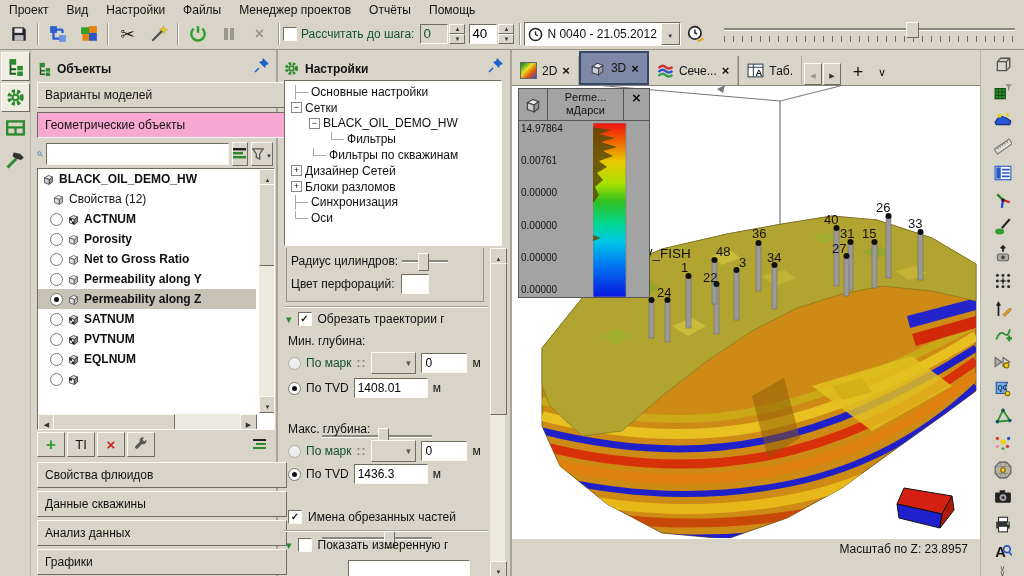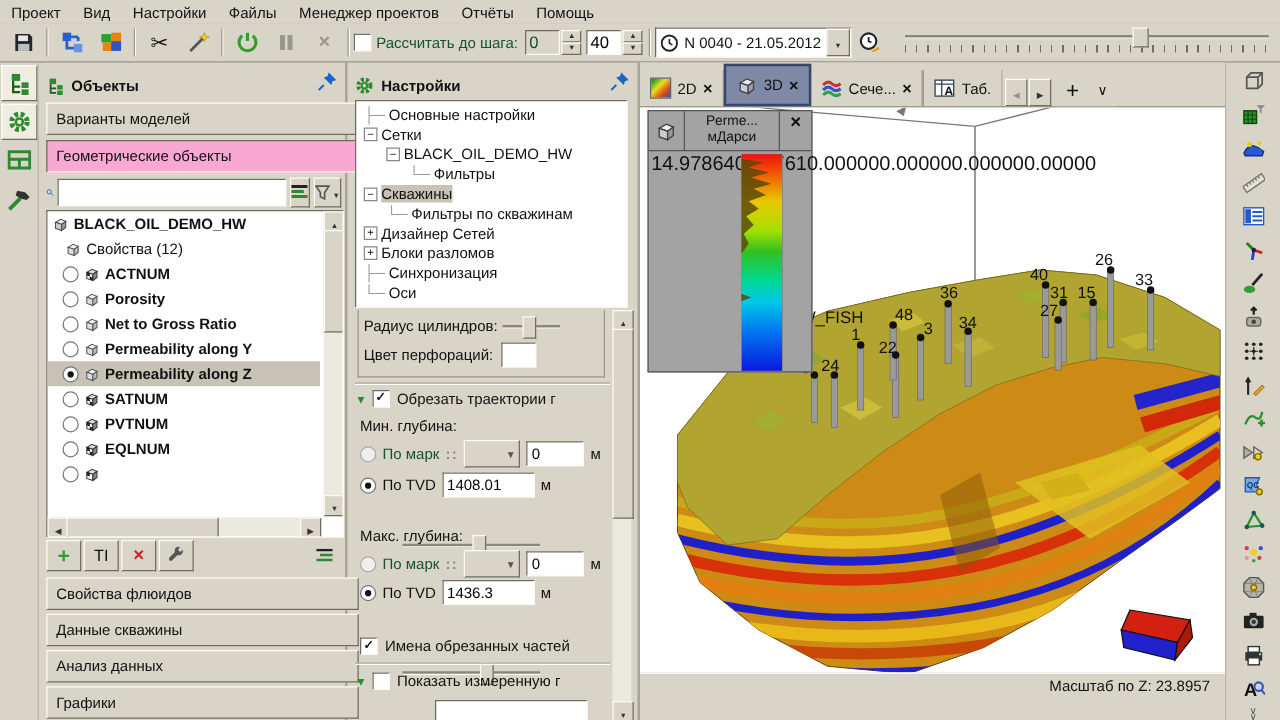--- a/index.html
+++ b/index.html
@@ -75,21 +75,21 @@
   .tab.active{background:#7e89a8;border:2px solid #39466b;height:30px}
   #canvas{left:512px;top:86px;width:468px;height:452px;background:#fff;overflow:hidden}
   #status-bar{left:512px;top:538px;width:468px;height:38px;background:#d8d4c8;border-top:1px solid #fff;box-sizing:border-box;padding:3px 12px 0 0;text-align:right}
   
   #legend{left:6px;top:2px;width:130px;height:208px;background:#a3a3a3;border:1px solid #555;position:absolute;z-index:5}
   #legend .lhead{height:31px;display:flex;border-bottom:1px solid #555}
   #legend .lcube{width:28px;display:flex;align-items:center;justify-content:center;border-right:1px solid #555}
   #legend .ltitle{flex:1;font-size:11px;line-height:13px;text-align:center;padding-top:2px;border-right:1px solid #555}
   #legend .lclose{width:25px;display:flex;align-items:flex-start;justify-content:center;font-size:15px;font-weight:bold}
   #legend .lbody{display:flex;padding:2px 0 0 2px}
-  #legend .lvals{width:72px;height:172px;display:flex;flex-direction:row;justify-content:space-between;font-size:16px}
+  #legend .lvals{width:72px;height:172px;display:flex;flex-direction:column;justify-content:space-between;font-size:10px}
   
   #right-toolbar{left:980px;top:50px;width:44px;height:526px;border-left:1px solid #b8b4a8;box-sizing:border-box;
                  display:flex;flex-direction:column;align-items:center;padding-top:3px;gap:4px}
   .ricon{width:26px;height:24px;display:flex;align-items:center;justify-content:center}
   .chev2{font-size:8px;color:#555;line-height:5px;text-align:center}
   
   #timeline{flex:1;height:24px;position:relative;margin-left:6px}
   #timeline .groove{position:absolute;left:6px;right:6px;top:6px;height:2px;background:#8a877b;border-bottom:1px solid #fff}
   #timeline .ticks{position:absolute;left:6px;right:6px;top:14px;height:6px;
      background:repeating-linear-gradient(90deg,#6f6c60 0 1px,transparent 1px 9px)}
@@ -471,24 +471,20 @@
         <span class="expbox minus"></span>
         <span class="lbl">Сетки</span>
       </div>
     <div class="stree-row" style="padding-left:18px">
         <span class="expbox minus"></span>
         <span class="lbl">BLACK_OIL_DEMO_HW</span>
       </div>
     <div class="stree-row" style="padding-left:36px">
         <span class="dotline">└─</span>
         <span class="lbl">Фильтры</span>
-      </div>
-    <div class="stree-row sel">
-        <span class="expbox minus"></span>
-        <span class="lbl">Скважины</span>
       </div>
     <div class="stree-row" style="padding-left:18px">
         <span class="dotline">└─</span>
         <span class="lbl">Фильтры по скважинам</span>
       </div>
     <div class="stree-row">
         <span class="expbox plus"></span>
         <span class="lbl">Дизайнер Сетей</span>
       </div>
     <div class="stree-row">

